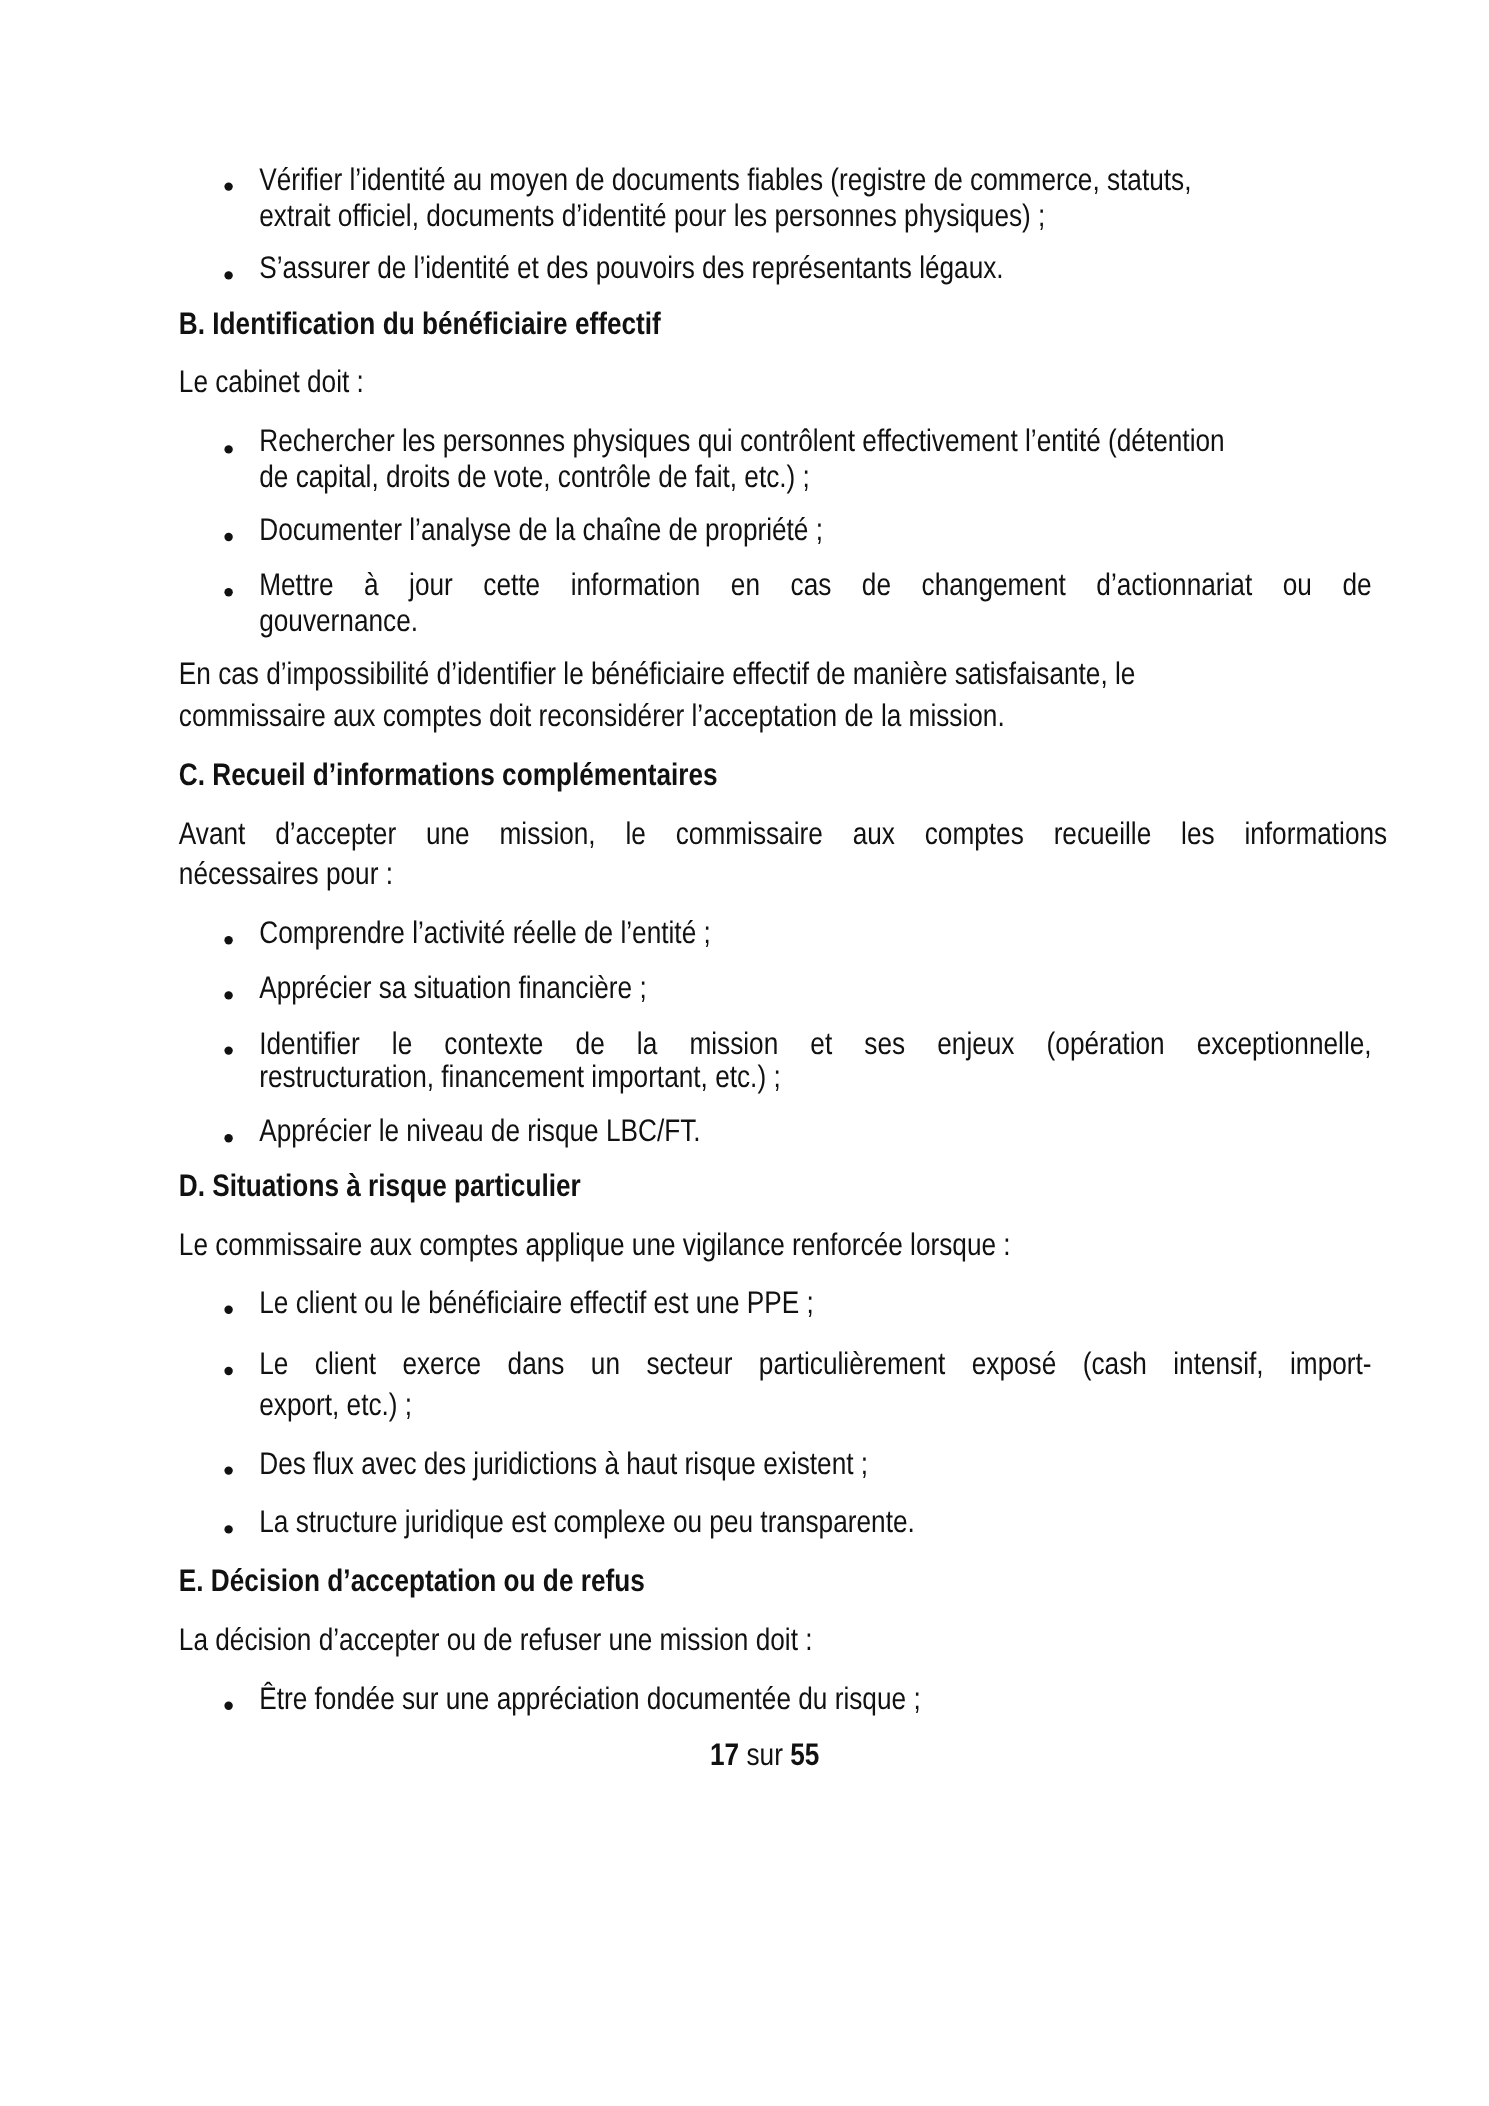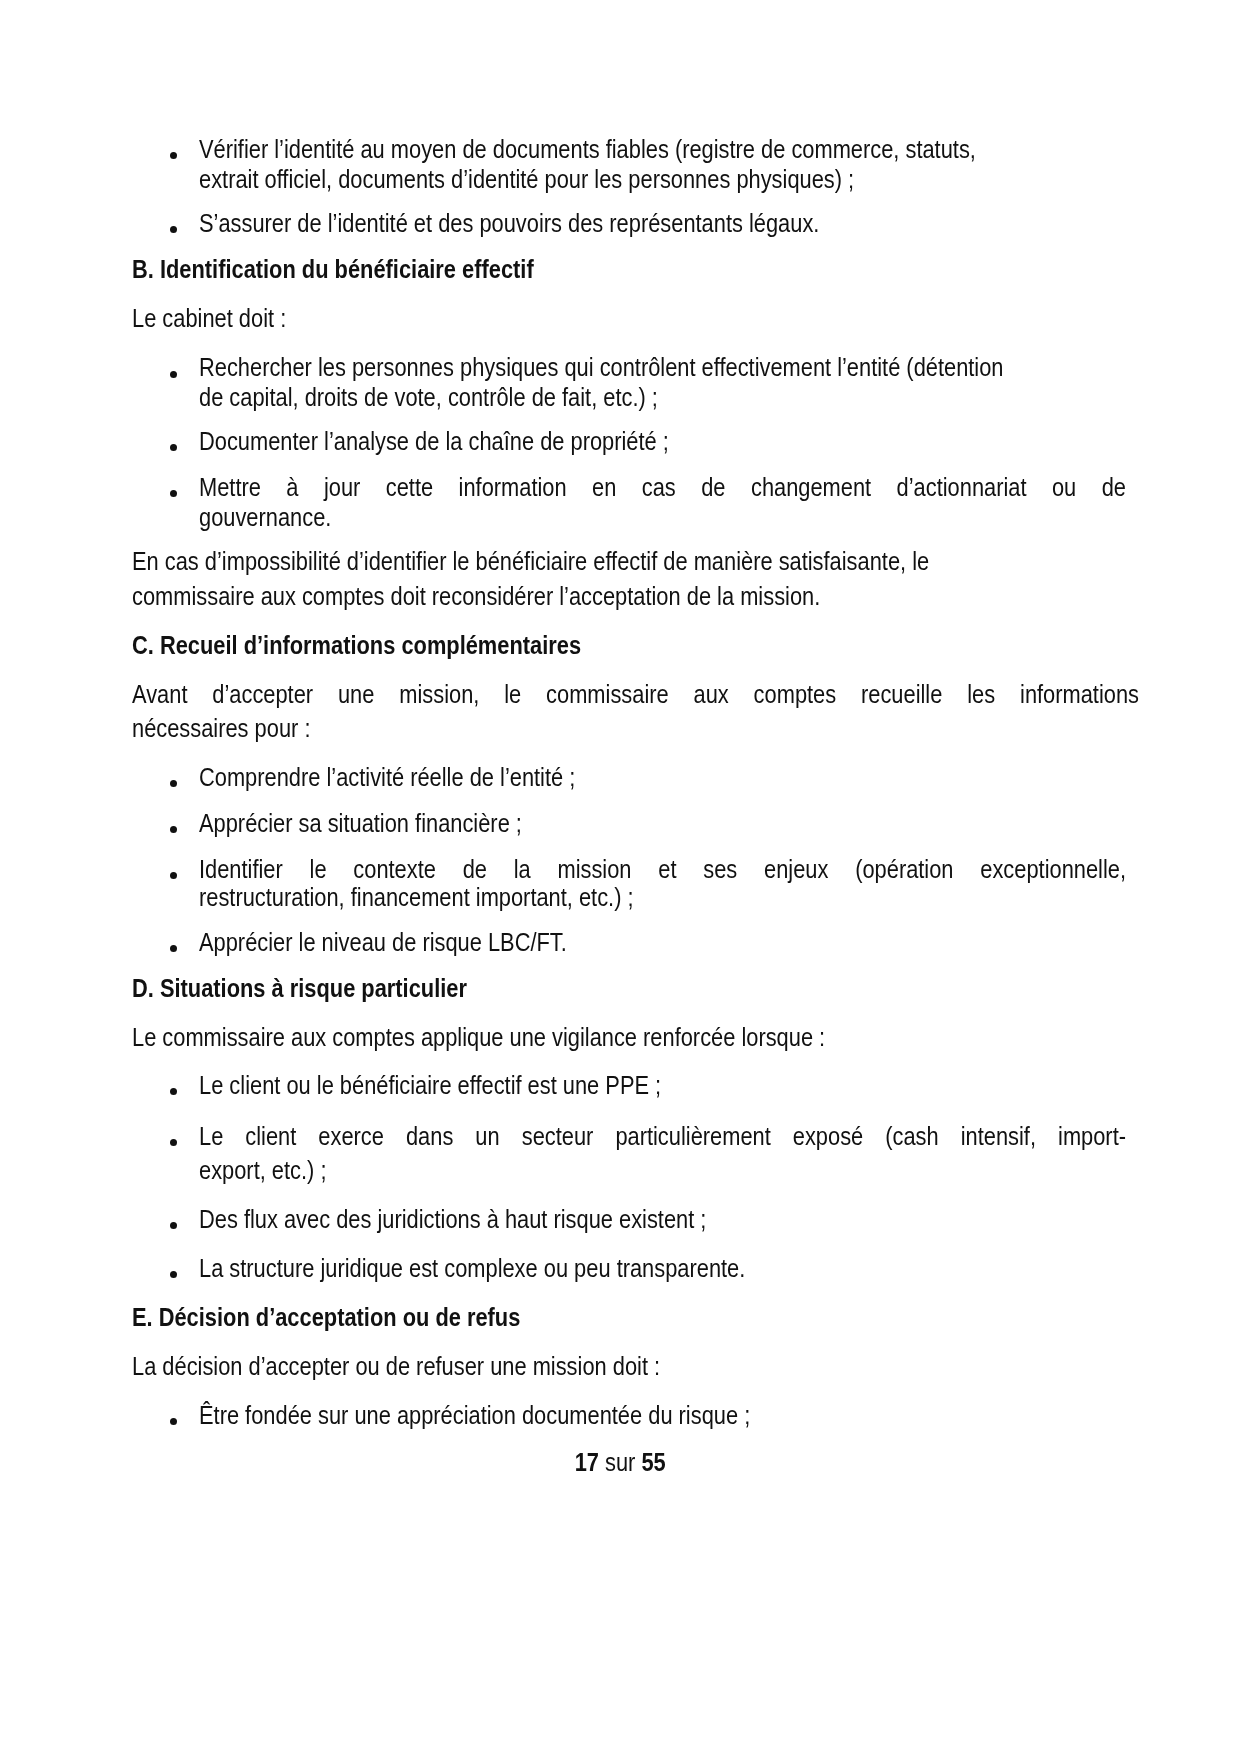--- a/index.html
+++ b/index.html
@@ -1,17 +1,17 @@
 <!DOCTYPE html>
 <html><head>
   <meta charset="utf-8">
   <style>
     html, body { margin: 0; padding: 0; background: #ffffff; }
     body { width: 1241px; height: 1755px; position: relative; overflow: hidden; }
-    .page { position: absolute; left: 0; top: 0; width: 1003px; height: 1755px; background: #ffffff; }
+    .page { position: absolute; left: 17px; top: 0; width: 1003px; height: 1755px; background: #ffffff; }
     .ln {
       position: absolute;
       font-family: "Liberation Sans", sans-serif;
       font-size: 26px;
       line-height: 30px;
       color: #111111;
       white-space: nowrap;
       transform-origin: 0 0;
       transform: scaleX(0.84);
     }

